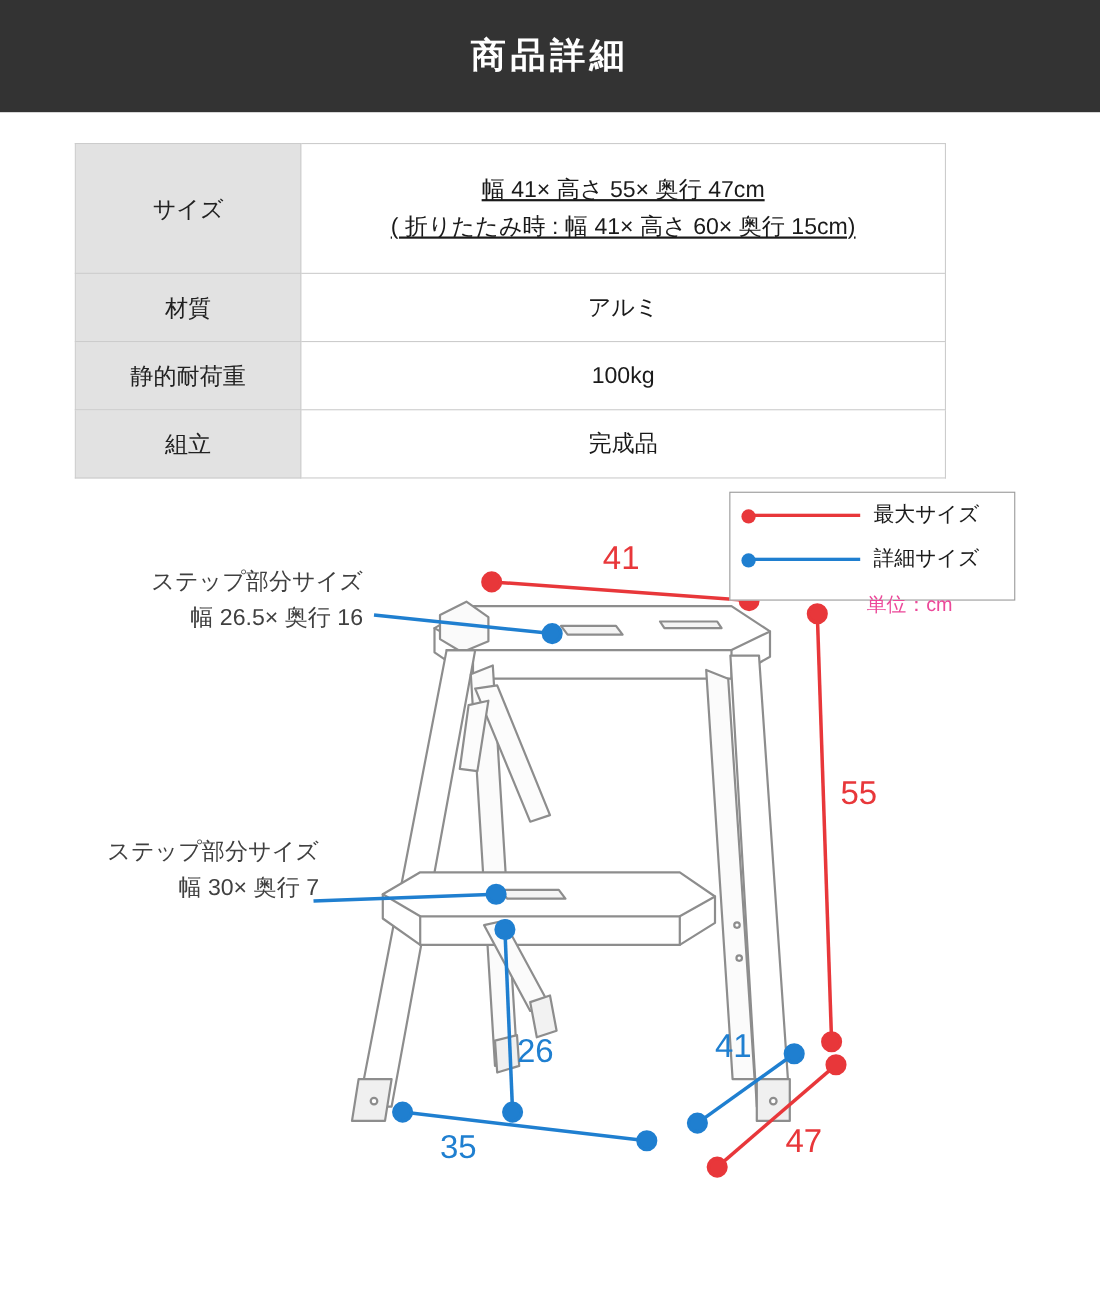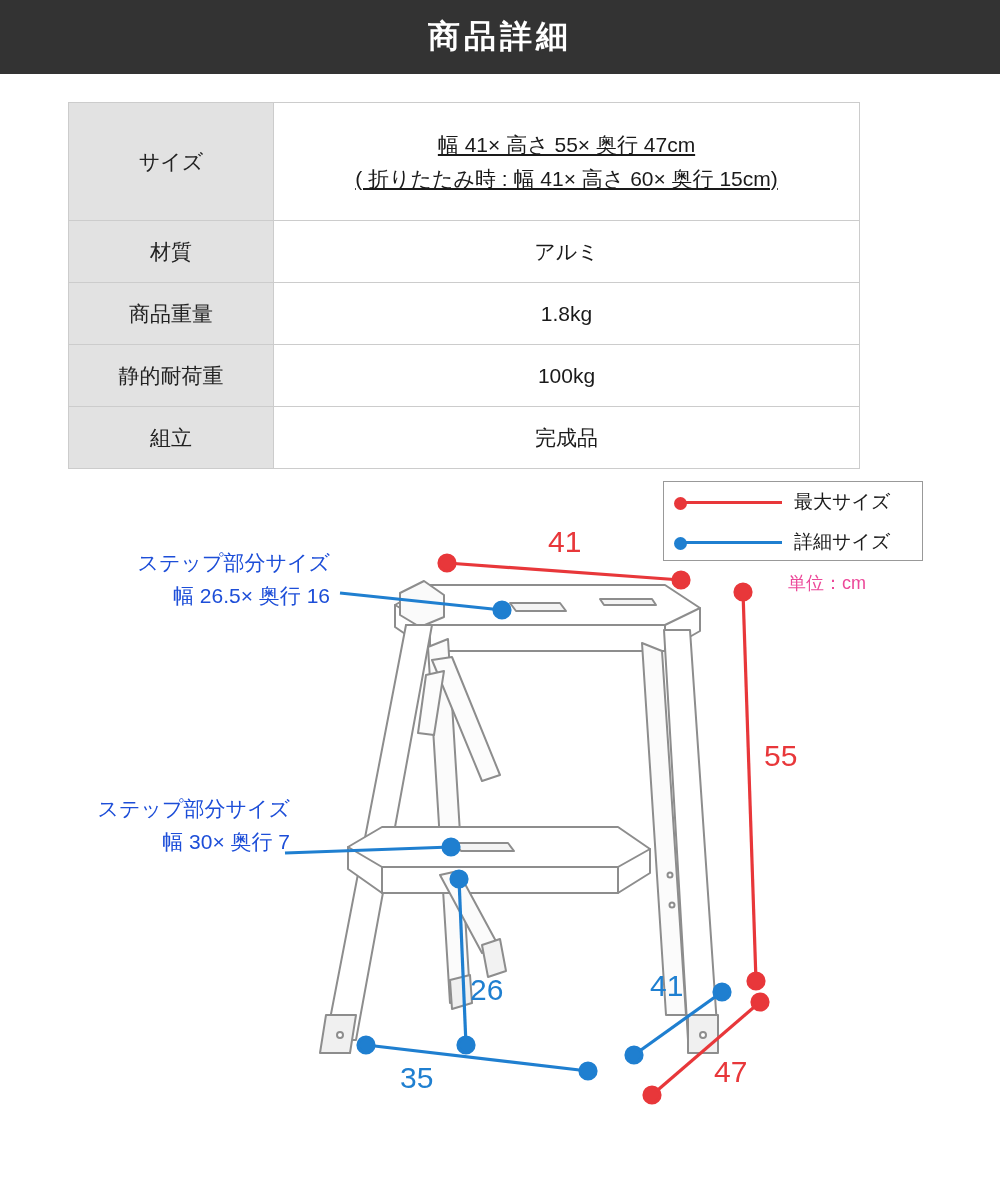--- a/index.html
+++ b/index.html
@@ -10,21 +10,21 @@
     background: #ffffff;
     font-family: "Liberation Sans", "DejaVu Sans", sans-serif;
     color: #1a1a1a;
     position: relative;
     overflow: hidden;
   }
 
   
   .header {
     width: 1000px;
-    height: 74px;
+    height: 102px;
     background: #333333;
     color: #ffffff;
     display: flex;
     align-items: center;
     justify-content: center;
   }
   .header-title {
     font-size: 32px;
     font-weight: bold;
     letter-spacing: 4px;
@@ -72,21 +72,21 @@
     left: 0;
     top: 0;
   }
 
   
   .legend {
     position: absolute;
     left: 663px;
     top: 6px;
     width: 260px;
-    height: 80px;
+    height: 99px;
     border: 1px solid #999999;
     background: #ffffff;
   }
   .legend-row {
     display: flex;
     align-items: center;
     height: 40px;
     padding-left: 14px;
   }
   .legend-line {
@@ -116,21 +116,21 @@
     font-size: 18px;
     color: #ec4899;
   }
 
   
   .anno {
     position: absolute;
     font-size: 21px;
     line-height: 1.55;
     text-align: right;
-    color: #1d4ed8;
+    color: #404040;
     white-space: nowrap;
   }
   .anno-step-top { left: 40px; top: 72px; width: 290px; }
   .anno-step-bottom { left: 0px; top: 318px; width: 290px; }
 
   
   .dim {
     position: absolute;
     font-size: 30px;
     font-weight: normal;
@@ -160,24 +160,20 @@
         <td class="value">
           <div>幅 41× 高さ 55× 奥行 47cm</div>
           <div>( 折りたたみ時 : 幅 41× 高さ 60× 奥行 15cm)</div>
         </td>
       </tr>
       <tr class="row-normal">
         <td class="label">材質</td>
         <td class="value">アルミ</td>
       </tr>
       <tr class="row-normal">
-        <td class="label">商品重量</td>
-        <td class="value">1.8kg</td>
-      </tr>
-      <tr class="row-normal">
         <td class="label">静的耐荷重</td>
         <td class="value">100kg</td>
       </tr>
       <tr class="row-normal">
         <td class="label">組立</td>
         <td class="value">完成品</td>
       </tr>
     </tbody>
   </table>
 </div>

